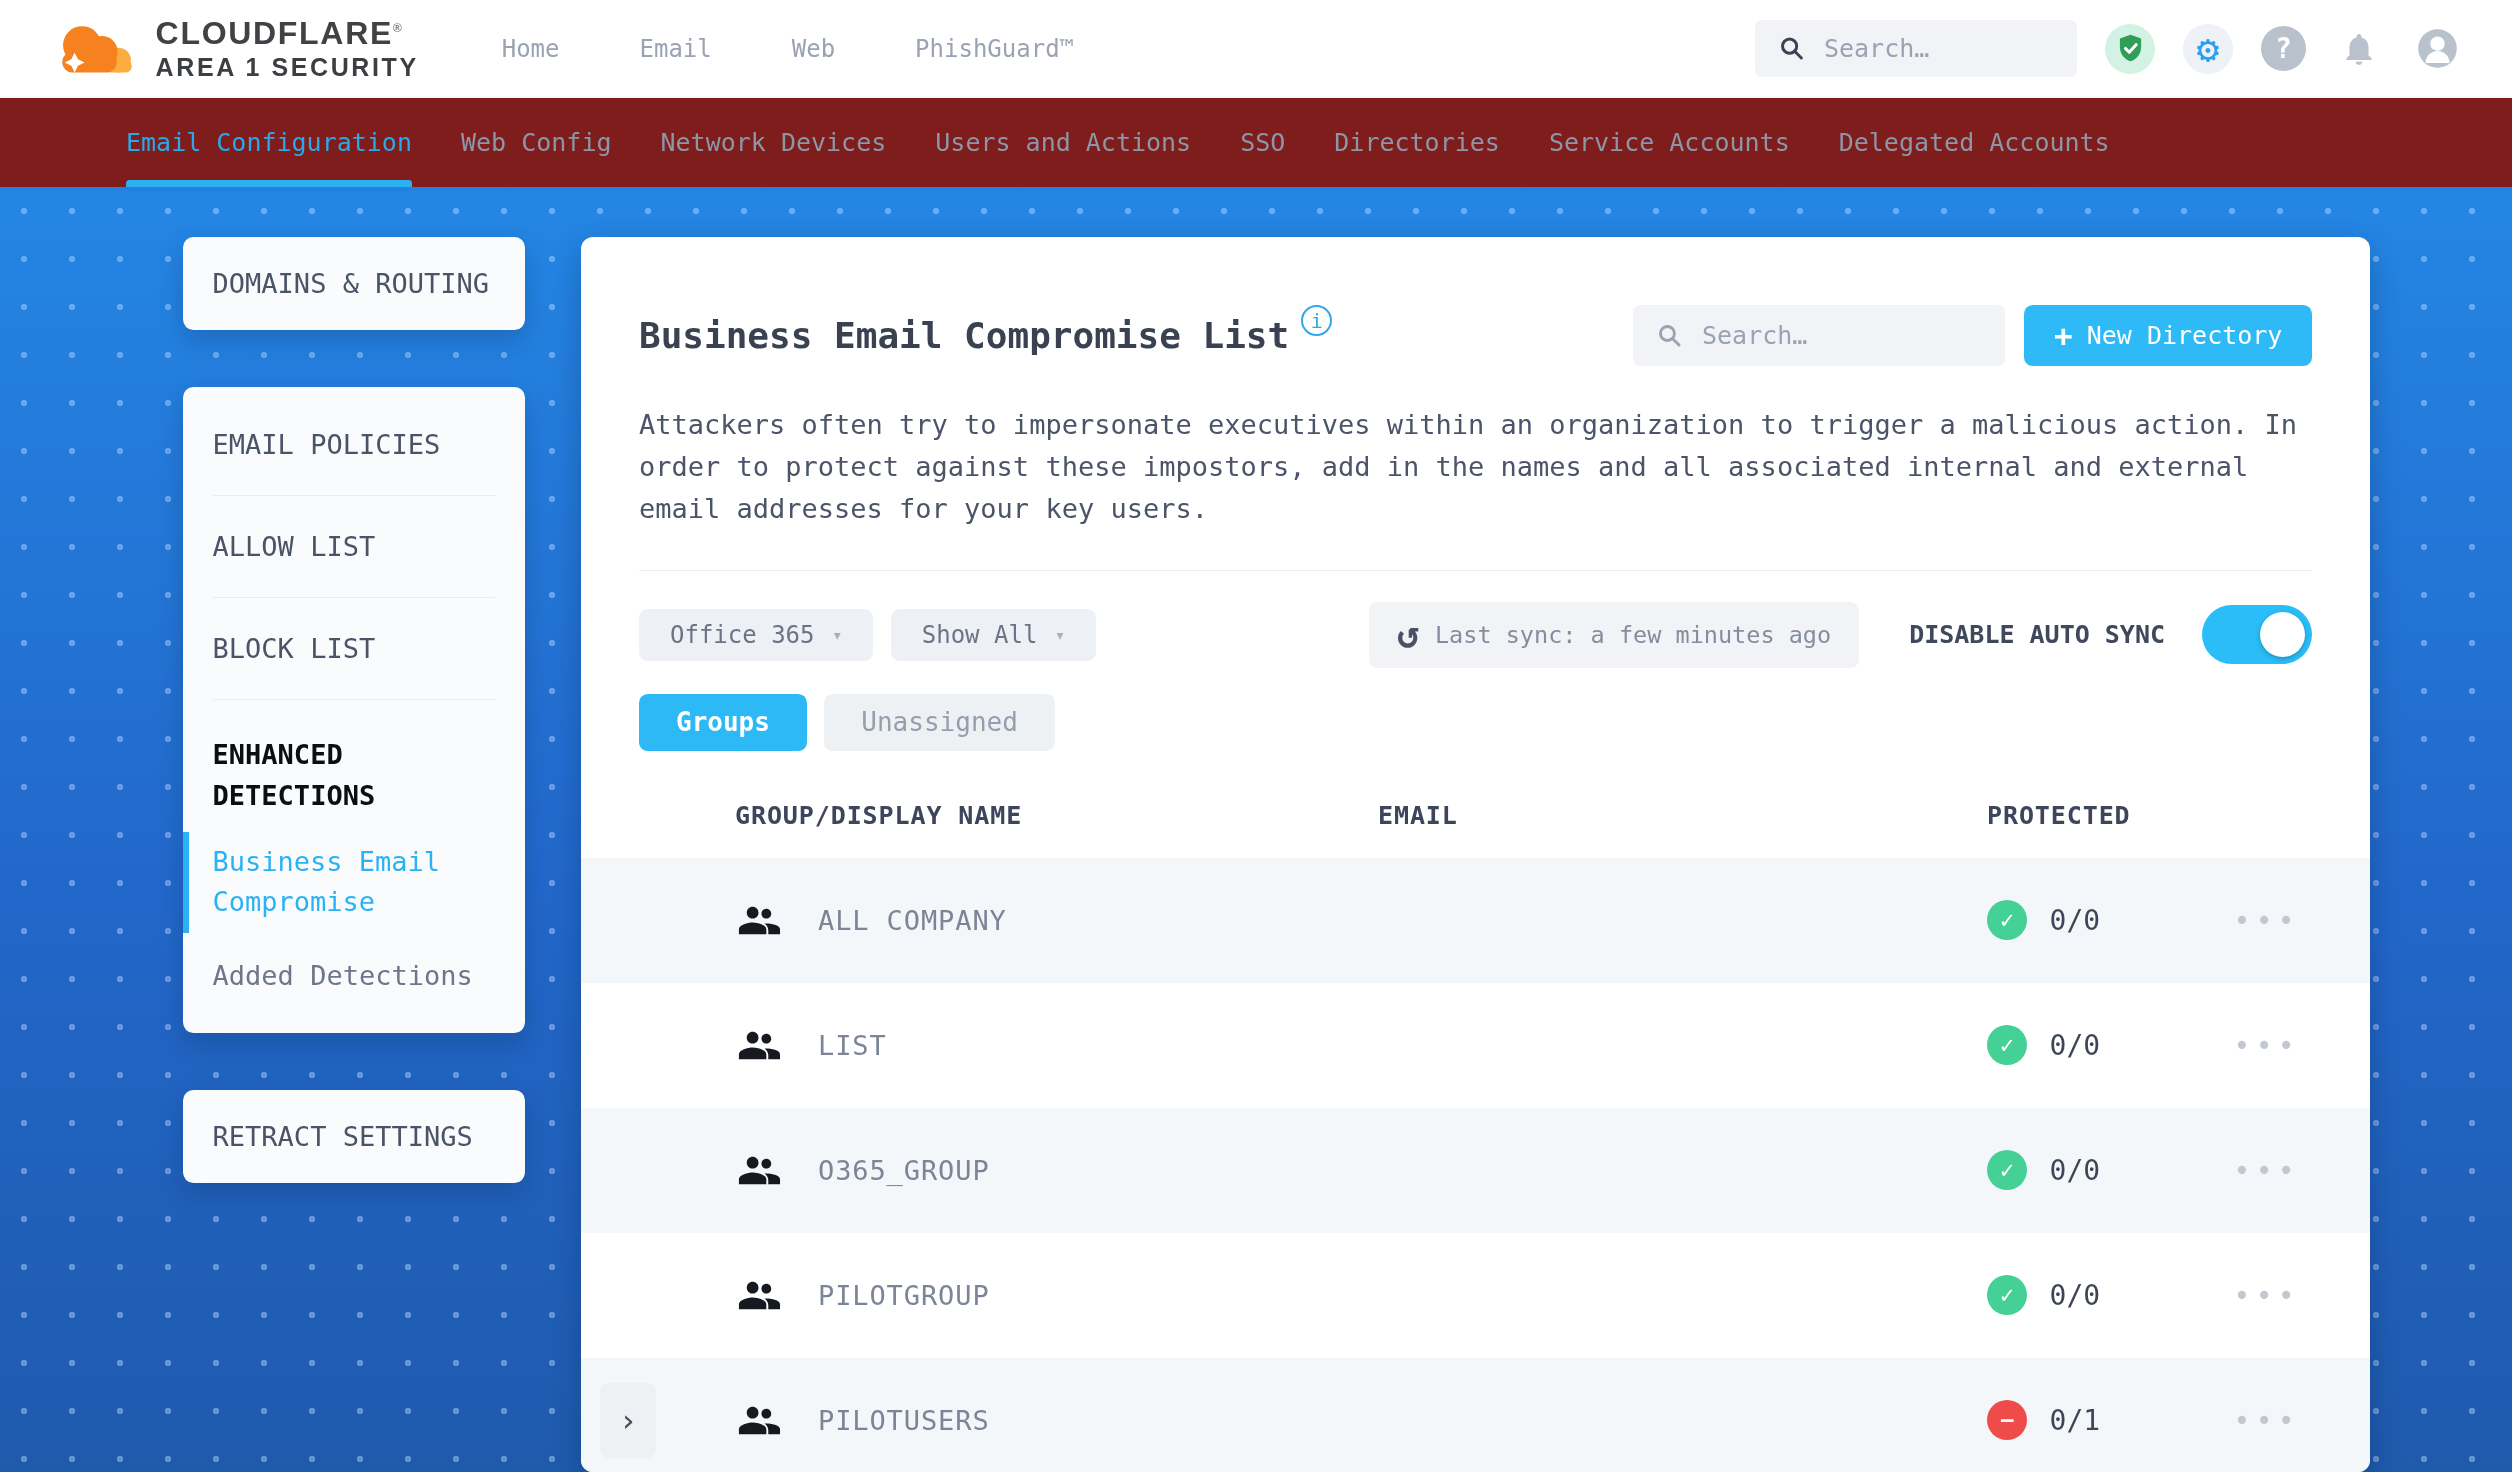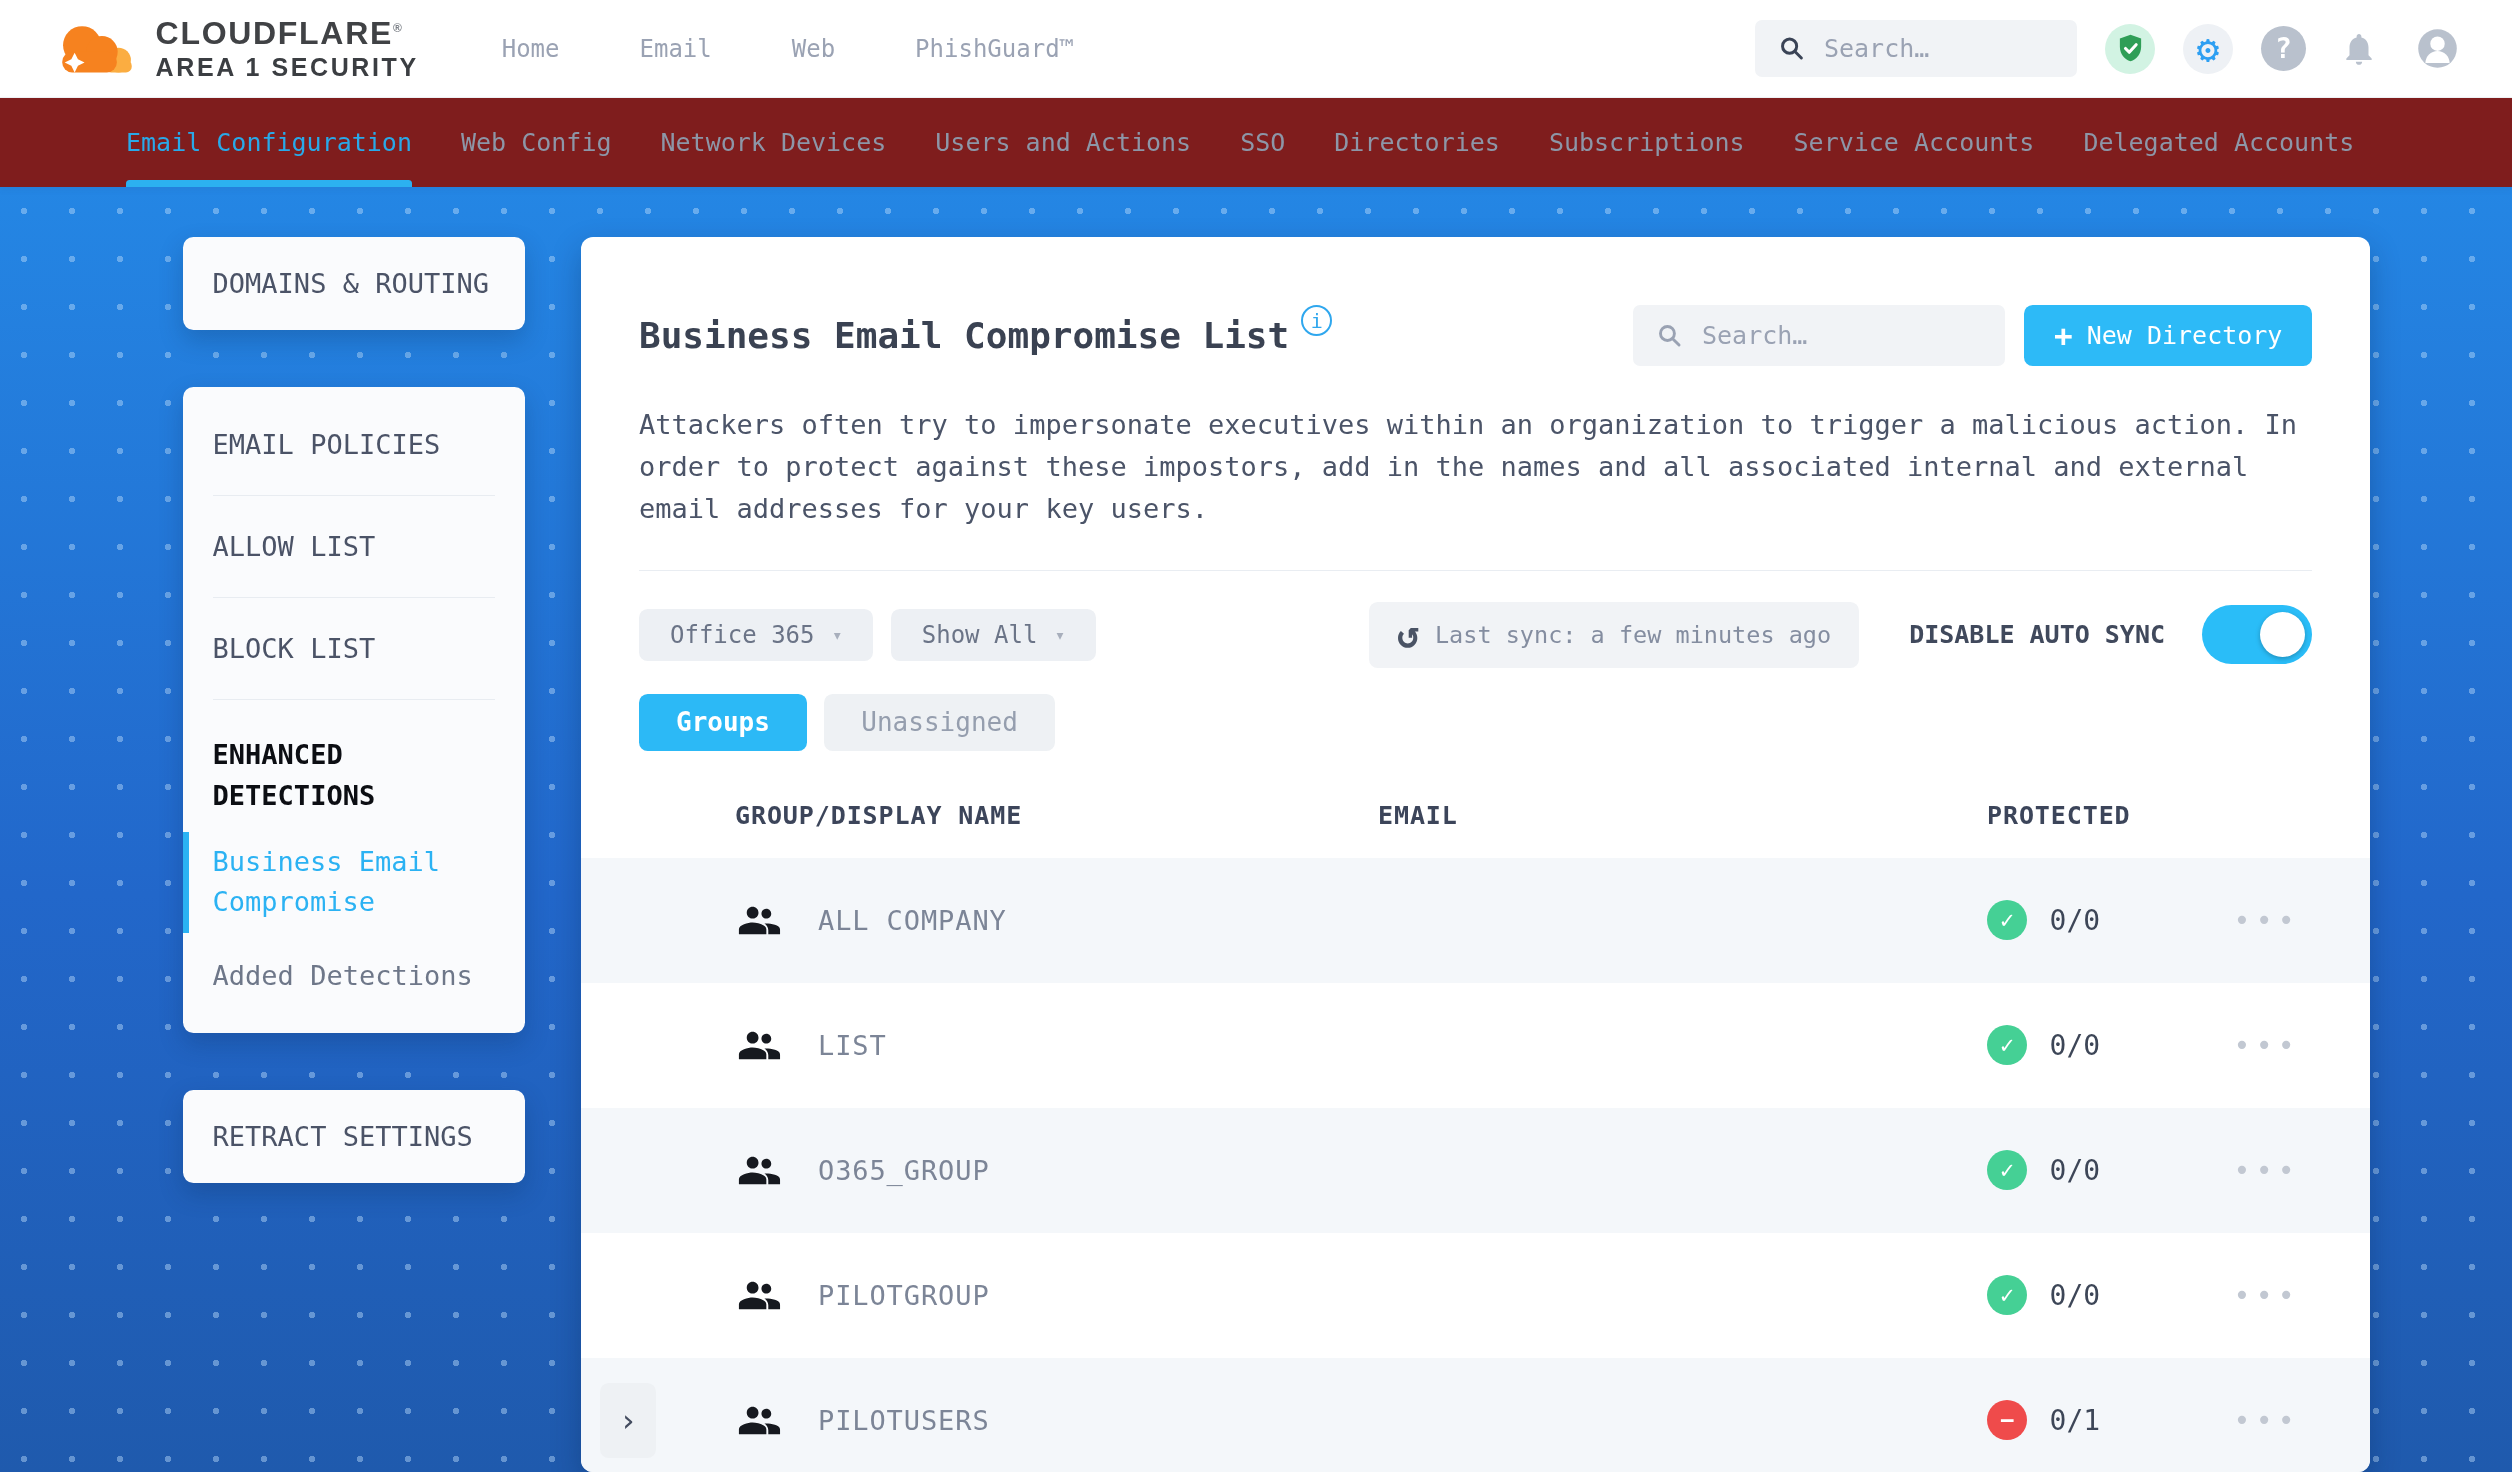--- a/index.html
+++ b/index.html
@@ -155,21 +155,20 @@
   </div>
 </div>
 
 <div class="subnav">
     <div class="subnav-item active">Email Configuration</div>
     <div class="subnav-item">Web Config</div>
     <div class="subnav-item">Network Devices</div>
     <div class="subnav-item">Users and Actions</div>
     <div class="subnav-item">SSO</div>
     <div class="subnav-item">Directories</div>
-    <div class="subnav-item">Subscriptions</div>
     <div class="subnav-item">Service Accounts</div>
     <div class="subnav-item">Delegated Accounts</div>
   </div>
 
 <div class="canvas">
 
   <div class="sidebar">
     <div class="side-card single">
       <span>DOMAINS &amp; ROUTING</span>
     </div>

